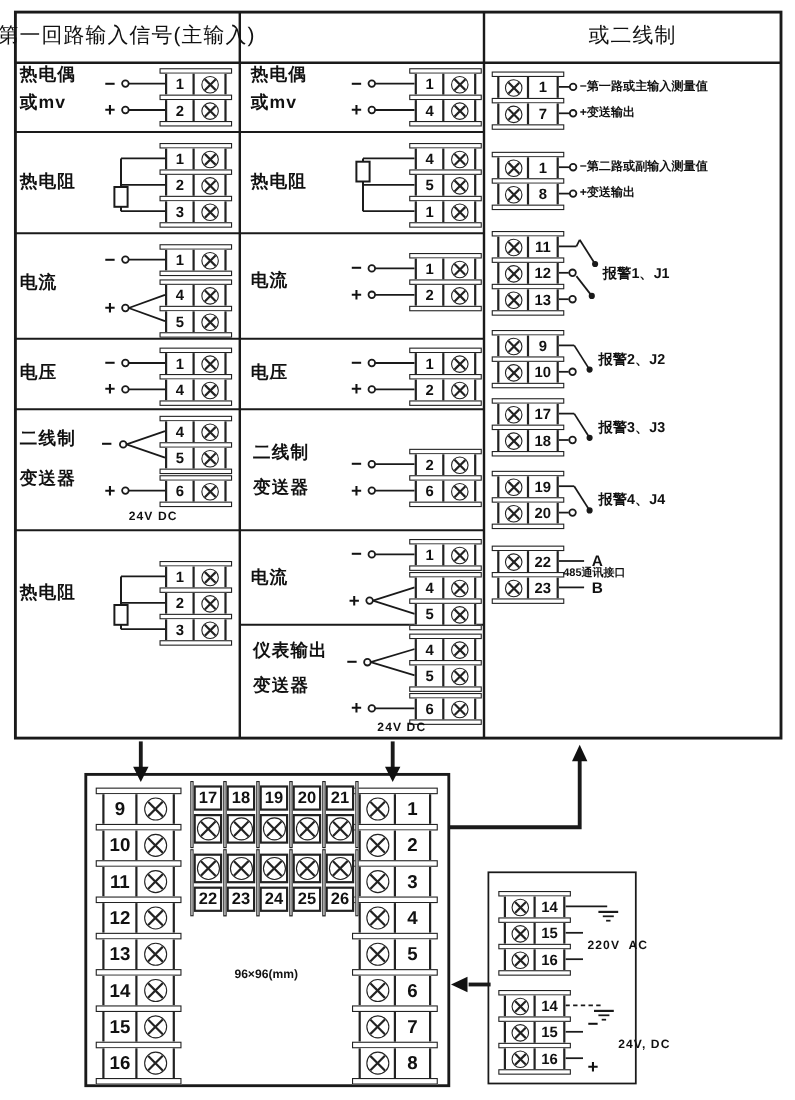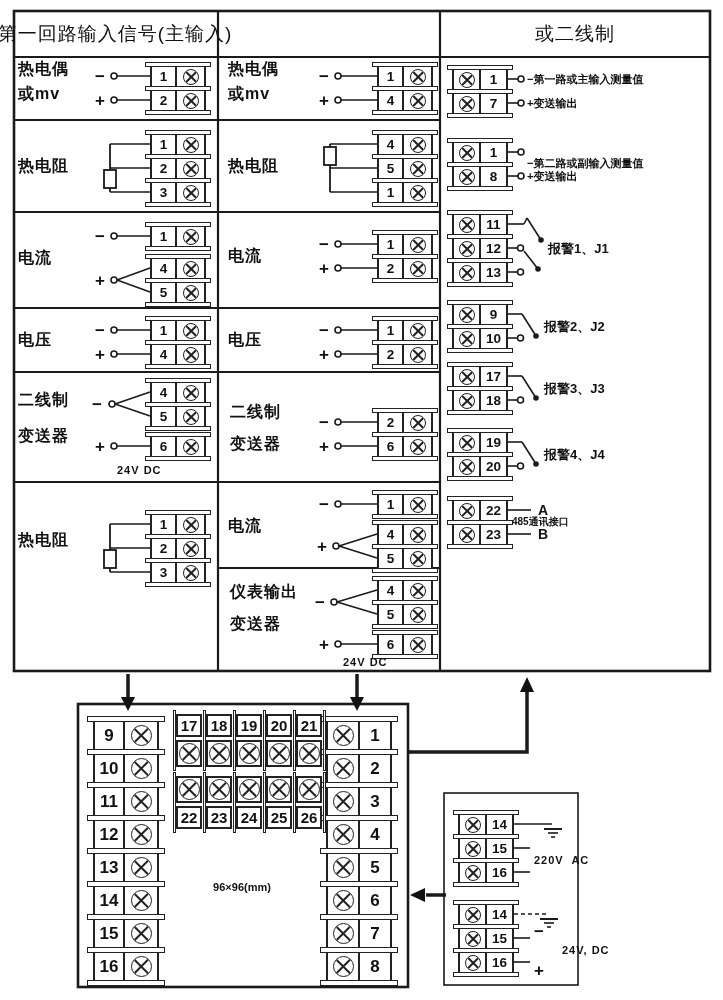--- a/index.html
+++ b/index.html
@@ -248,21 +248,21 @@
   <span class="txt sign ctr" style="left:324px;top:354px">+</span>
   <span class="txt sign ctr" style="left:324px;top:422px">−</span>
   <span class="txt sign ctr" style="left:324px;top:446px">+</span>
   <span class="txt sign ctr" style="left:324px;top:504px">−</span>
   <span class="txt sign ctr" style="left:322px;top:546px">+</span>
   <span class="txt sign ctr" style="left:320px;top:602px">−</span>
   <span class="txt sign ctr" style="left:324px;top:644px">+</span>
 
   <span class="txt t15" style="left:527px;top:79px">−第一路或主输入测量值</span>
   <span class="txt t15" style="left:527px;top:103px">+变送输出</span>
-  <span class="txt t15" style="left:527px;top:163px">−第二路或副输入测量值</span>
+  <span class="txt t15" style="left:527px;top:152px">−第二路或副输入测量值</span>
   <span class="txt t15" style="left:527px;top:176px">+变送输出</span>
   <span class="txt alarm" style="left:548px;top:248px">报警1、J1</span>
   <span class="txt alarm" style="left:544px;top:326px">报警2、J2</span>
   <span class="txt alarm" style="left:544px;top:388px">报警3、J3</span>
   <span class="txt alarm" style="left:544px;top:454px">报警4、J4</span>
   <span class="txt ab" style="left:538px;top:510px">A</span>
   <span class="txt tiny" style="left:512px;top:522px">485通讯接口</span>
   <span class="txt ab" style="left:538px;top:534px">B</span>
 
   <span class="txt t15 ctr" style="left:242px;top:887px">96×96(mm)</span>

